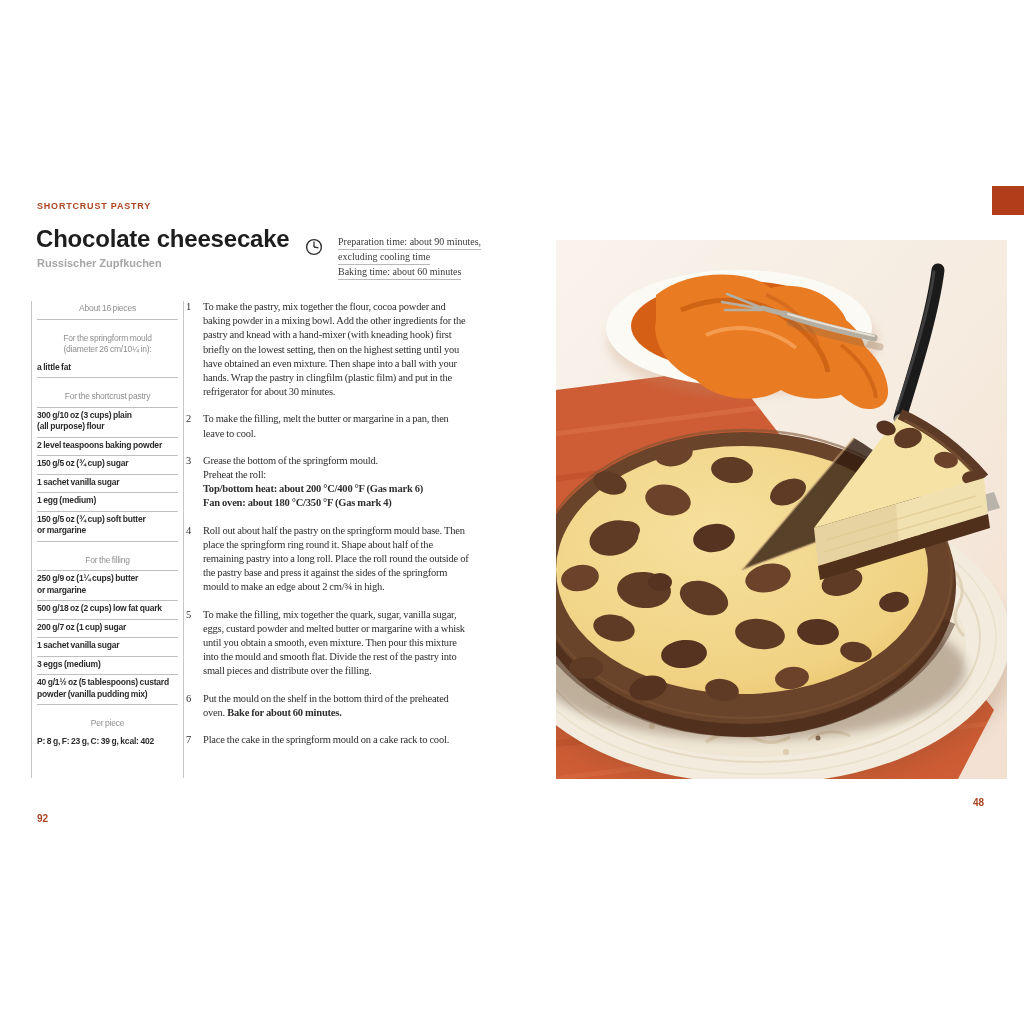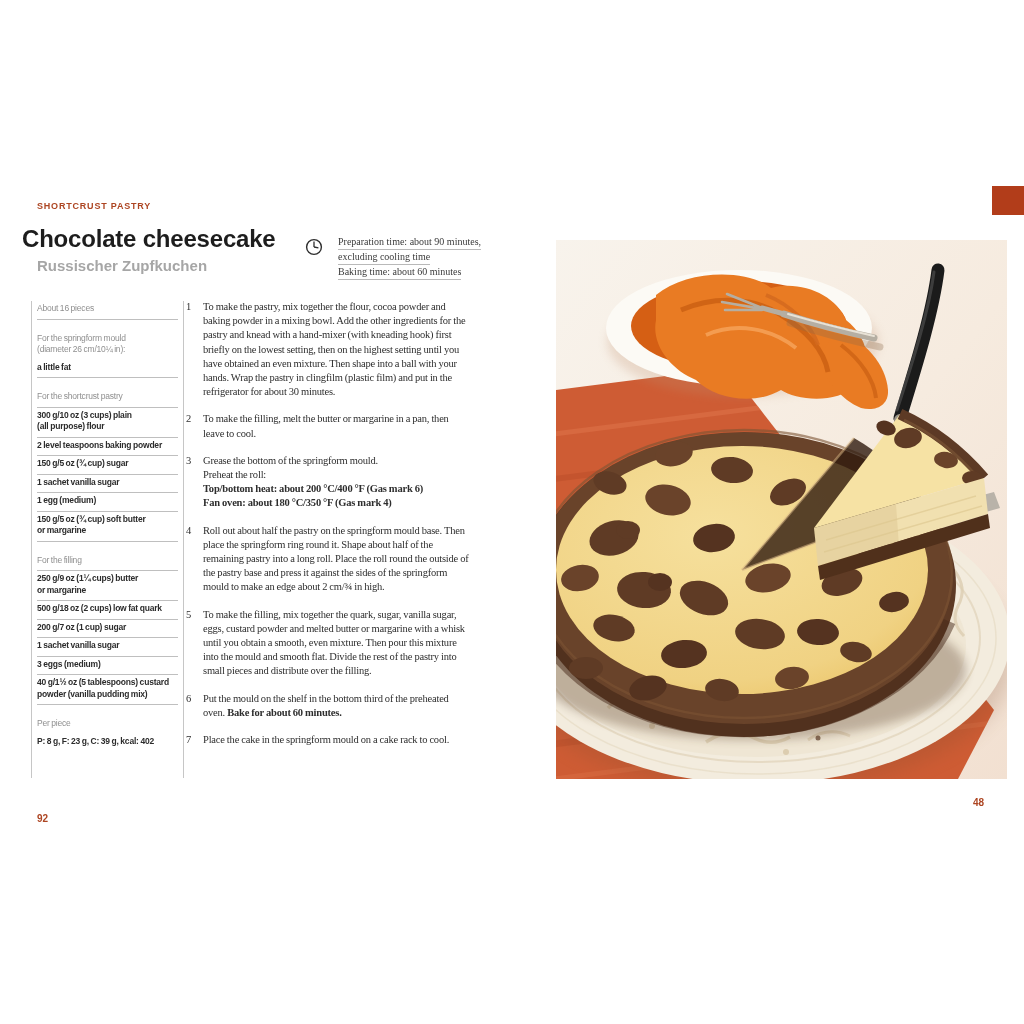--- a/index.html
+++ b/index.html
@@ -2,34 +2,34 @@
 <html><head>
 <meta charset="utf-8">
 <style>
   html,body{margin:0;padding:0;}
   body{width:1024px;height:1024px;position:relative;background:#ffffff;
        font-family:"Liberation Sans",sans-serif;overflow:hidden;}
   .abs{position:absolute;}
 
   
   .category{left:37px;top:201px;font-size:9px;font-weight:bold;letter-spacing:.8px;color:#ad4522;}
-  .title{left:22px;top:225px;margin:0;font-size:24px;font-weight:bold;color:#1d1d1d;letter-spacing:-.2px;}
-  .subtitle{left:37px;top:257px;margin:0;font-size:15px;font-weight:bold;color:#a6a6a6;}
+  .title{left:36px;top:225px;margin:0;font-size:24px;font-weight:bold;color:#1d1d1d;letter-spacing:-.2px;}
+  .subtitle{left:37px;top:257px;margin:0;font-size:11px;font-weight:bold;color:#a6a6a6;}
 
   .clock{left:305px;top:238px;width:18px;height:18px;}
   .times{left:338px;top:237px;font-family:"Liberation Serif",serif;font-size:10px;color:#3a3a3a;}
   .times div{display:table;line-height:10px;padding-bottom:2px;margin-bottom:2px;border-bottom:1px solid #b9b9b9;}
 
   
   .vrule{width:1px;background:#c6c6c6;top:301px;height:477px;}
   .vl{left:31px;} .vr{left:183px;}
   .ing{left:37px;top:301px;width:141px;font-size:8.5px;letter-spacing:-.2px;word-spacing:-.5px;color:#2c2c2c;}
   .ing .row{padding:2px 0 4px;}
   .ing .rule{border-bottom:1px solid #bfbfbf;}
-  .ing .hdr{color:#8f8f8f;font-weight:normal;}
+  .ing .hdr{color:#8f8f8f;font-weight:normal;text-align:center;}
   .ing .bold{font-weight:bold;}
   .ing .row div{line-height:11.5px;white-space:nowrap;}
   .ing .gap{height:11px;}
 
   
   .steps{left:186px;top:300px;width:285px;margin:0;padding:0;list-style:none;
          font-family:"Liberation Serif",serif;font-size:10.5px;line-height:14.2px;
          letter-spacing:-.2px;word-spacing:-.3px;color:#2e2e2e;}
   .steps li{display:flex;margin:0 0 13px 0;}
   .steps .sn{width:17px;flex:0 0 17px;}

